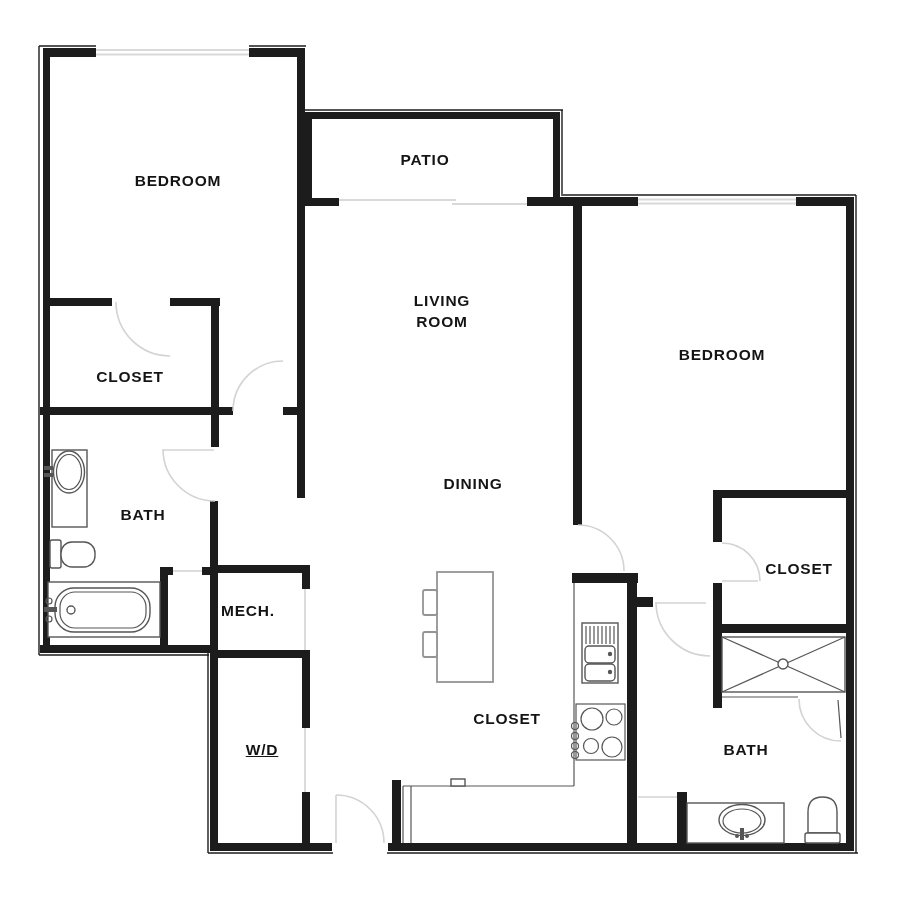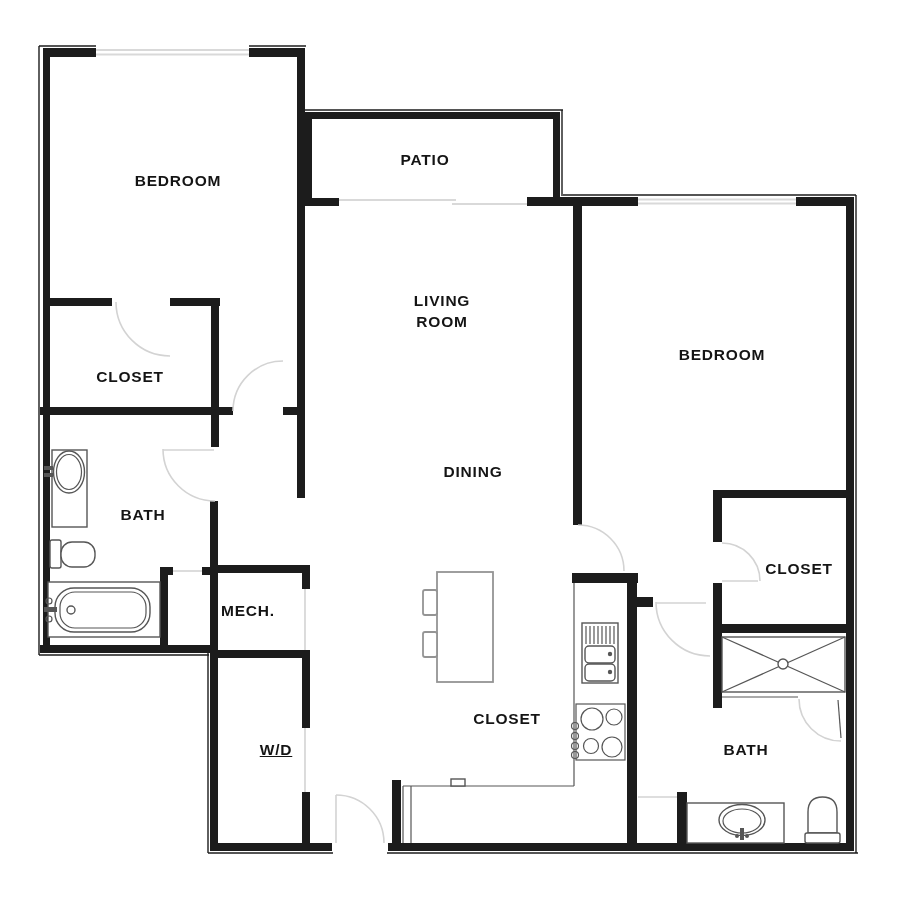--- a/index.html
+++ b/index.html
@@ -232,24 +232,24 @@
       <path class="fx" d="M808,833 L808,812 Q808,797 822.5,797 Q837,797 837,812 L837,833 Z"></path>
       <rect class="fx" x="805" y="833" width="35" height="10" rx="2"></rect>
     </g>
   </g>
 </svg>
 
   <div class="lbl" style="left:178px;top:181px;">BEDROOM</div>
   <div class="lbl" style="left:130px;top:377px;">CLOSET</div>
   <div class="lbl" style="left:143px;top:515px;">BATH</div>
   <div class="lbl" style="left:248px;top:611px;">MECH.</div>
-  <div class="lbl" style="left:276px;top:750px;text-decoration:underline;">W/D</div>
+  <div class="lbl" style="left:262px;top:750px;text-decoration:underline;">W/D</div>
   <div class="lbl" style="left:425px;top:160px;">PATIO</div>
   <div class="lbl2" style="left:442px;top:299px;margin-top:12px;">
     <div>LIVING</div>
     <div>ROOM</div>
   </div>
-  <div class="lbl" style="left:451px;top:472px;padding-left:44px;">DINING</div>
+  <div class="lbl" style="left:451px;top:484px;padding-left:44px;">DINING</div>
   <div class="lbl" style="left:507px;top:719px;">CLOSET</div>
   <div class="lbl" style="left:722px;top:355px;">BEDROOM</div>
   <div class="lbl" style="left:799px;top:569px;">CLOSET</div>
   <div class="lbl" style="left:746px;top:750px;">BATH</div>
 </div>
 
 </body></html>

